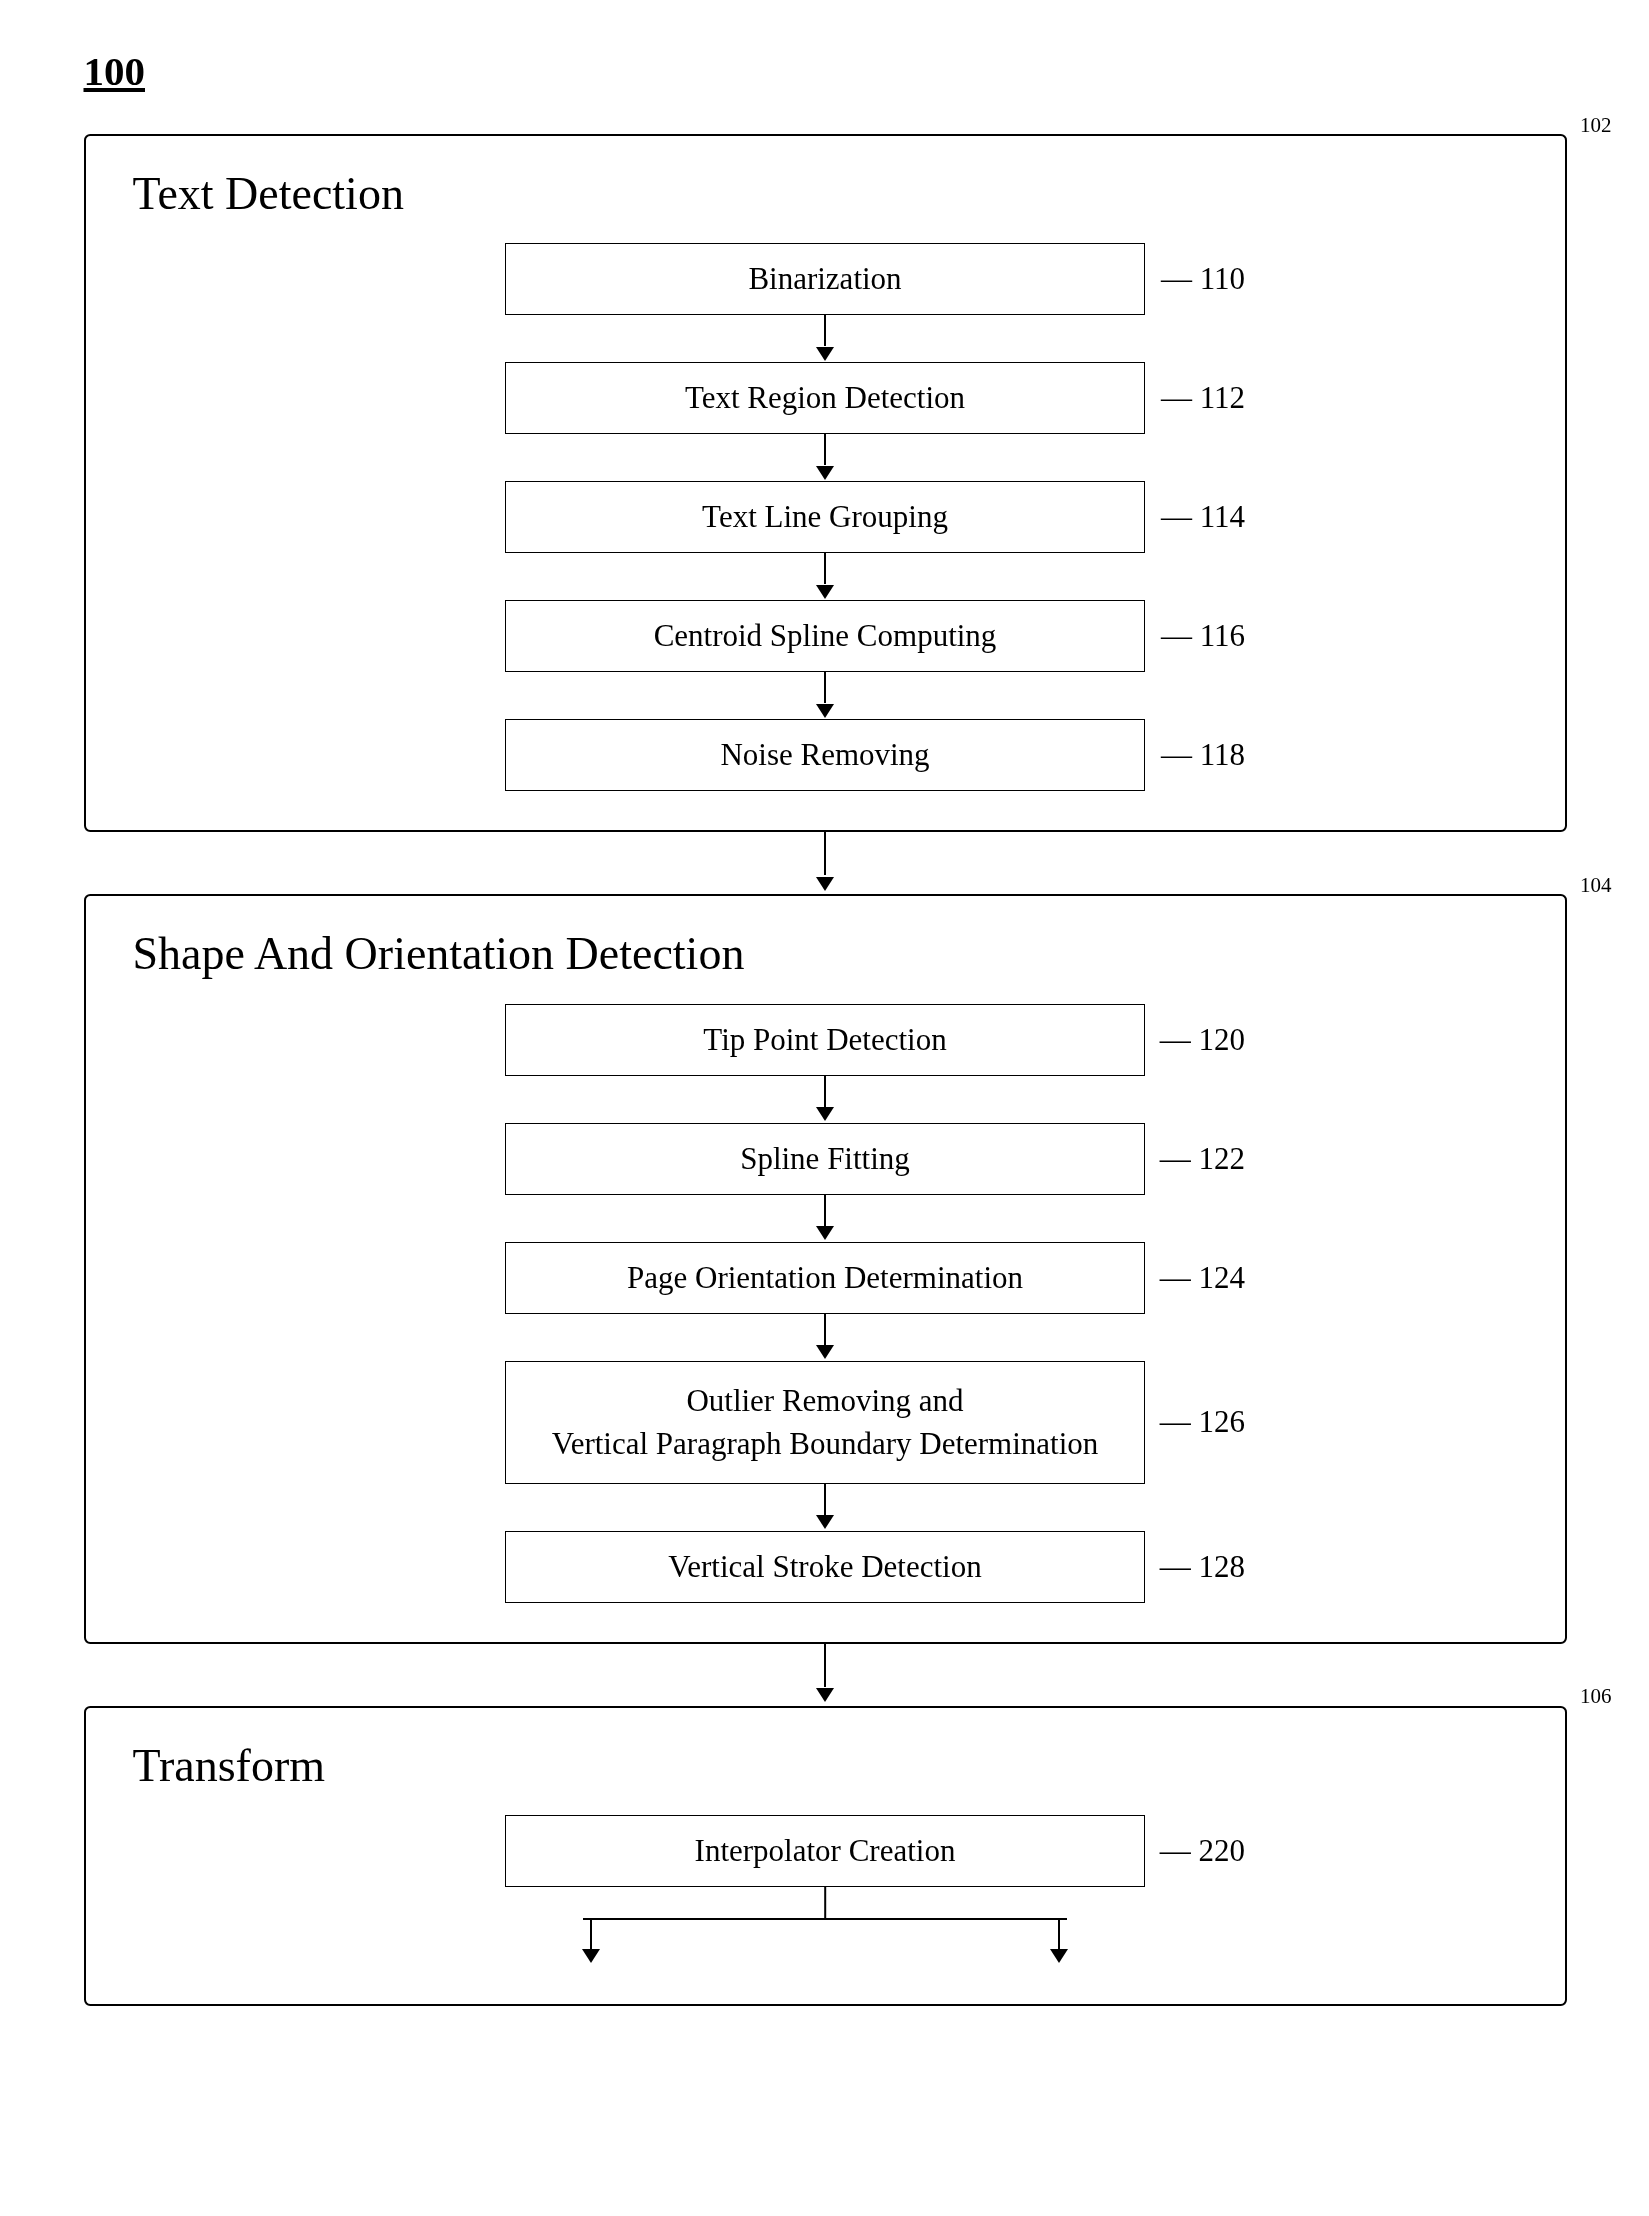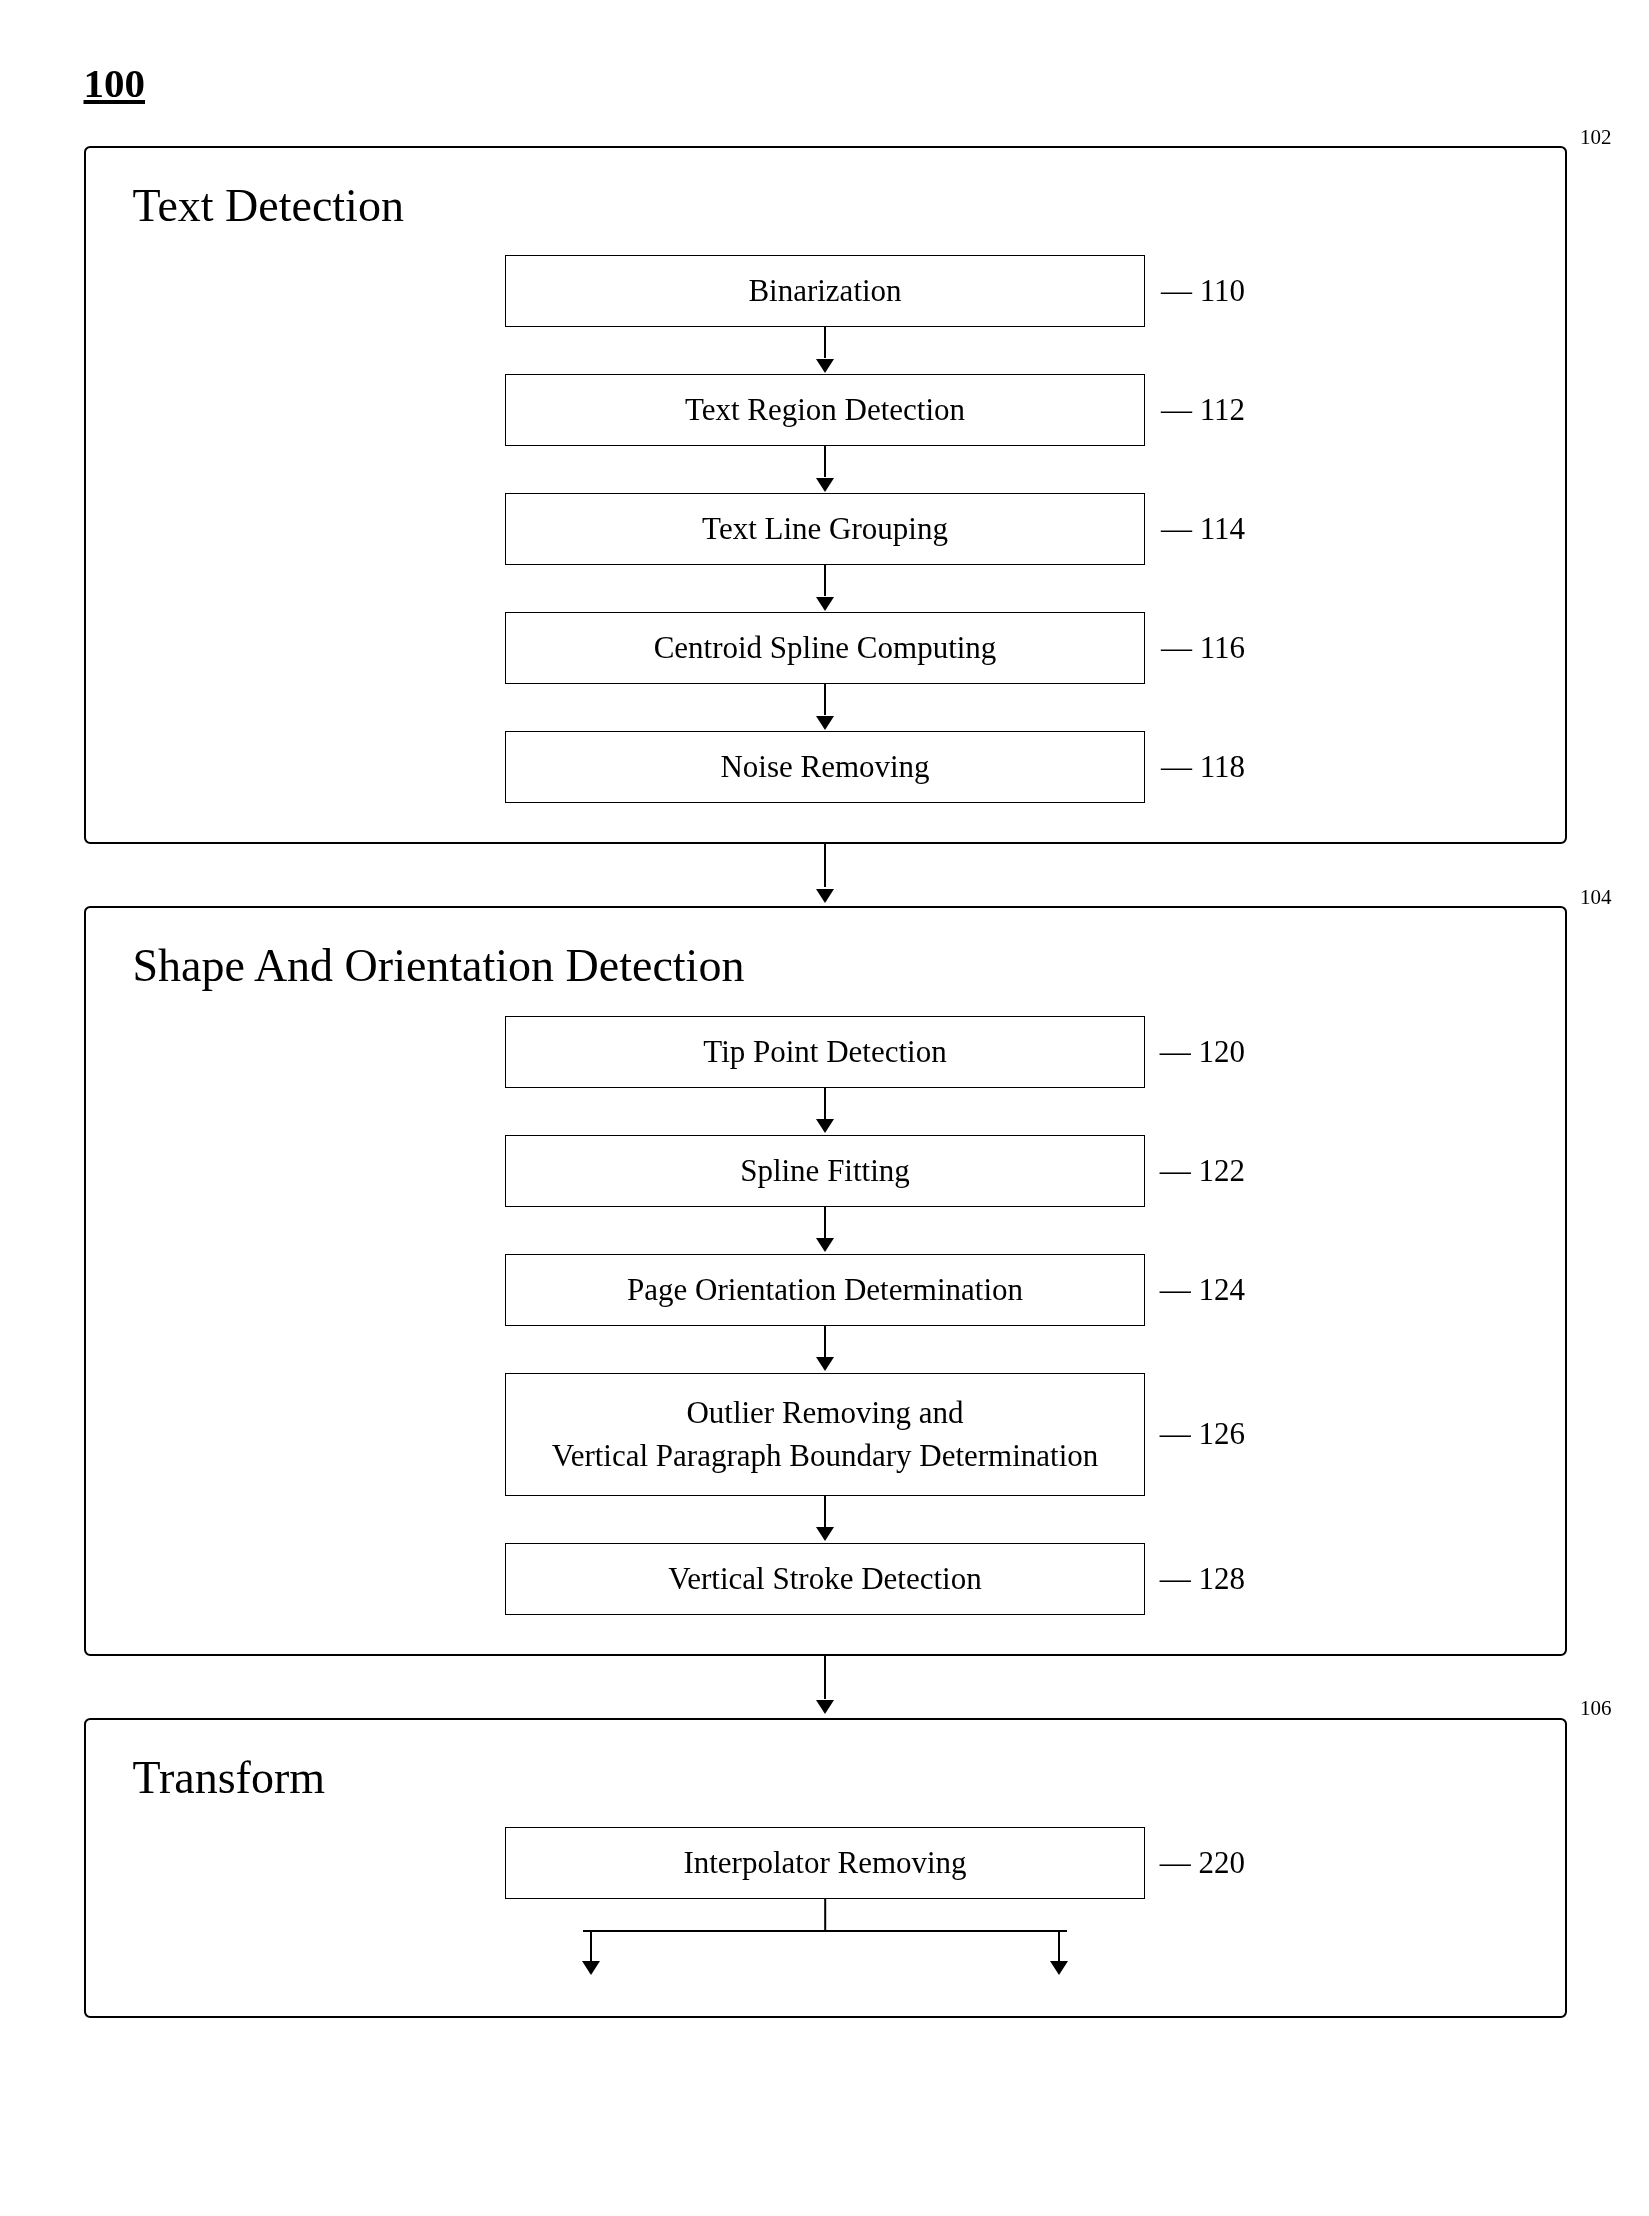--- a/index.html
+++ b/index.html
@@ -7,21 +7,21 @@
       background: #ffffff;
       font-family: 'Times New Roman', Times, serif;
       width: 1650px;
       min-height: 2216px;
       position: relative;
       padding: 47px 62px;
     }
 
     .diagram-container {
       width: 1483px;
-      margin: 12px auto;
+      margin: 0 auto;
       position: relative;
     }
 
     .top-label {
       font-size: 41px;
       font-weight: bold;
       position: absolute;
       top: 0;
       left: 0;
       text-decoration: underline;
@@ -243,21 +243,21 @@
 
   
   <div class="between-sections"></div>
 
   
   <div class="transform-section">
     <div class="corner-label">106</div>
     <div class="section-label">Transform</div>
 
     <div class="flow-box" style="position:relative;">
-      <span>Interpolator Removing</span>
+      <span>Interpolator Creation</span>
       <span class="box-label">— 220</span>
     </div>
 
     <div style="position:relative; width:640px; margin:0 auto; height: 78px;">
 
       <div style="position:absolute; left:50%; top:0; width:1.6px; height:31px; background:#000; transform:translateX(-50%);"></div>
 
       <div style="position:absolute; left:calc(50% - 242px); top:31px; width:484px; height:1.6px; background:#000;"></div>
 
       <div style="position:absolute; left:calc(50% - 243px); top:31px;">

